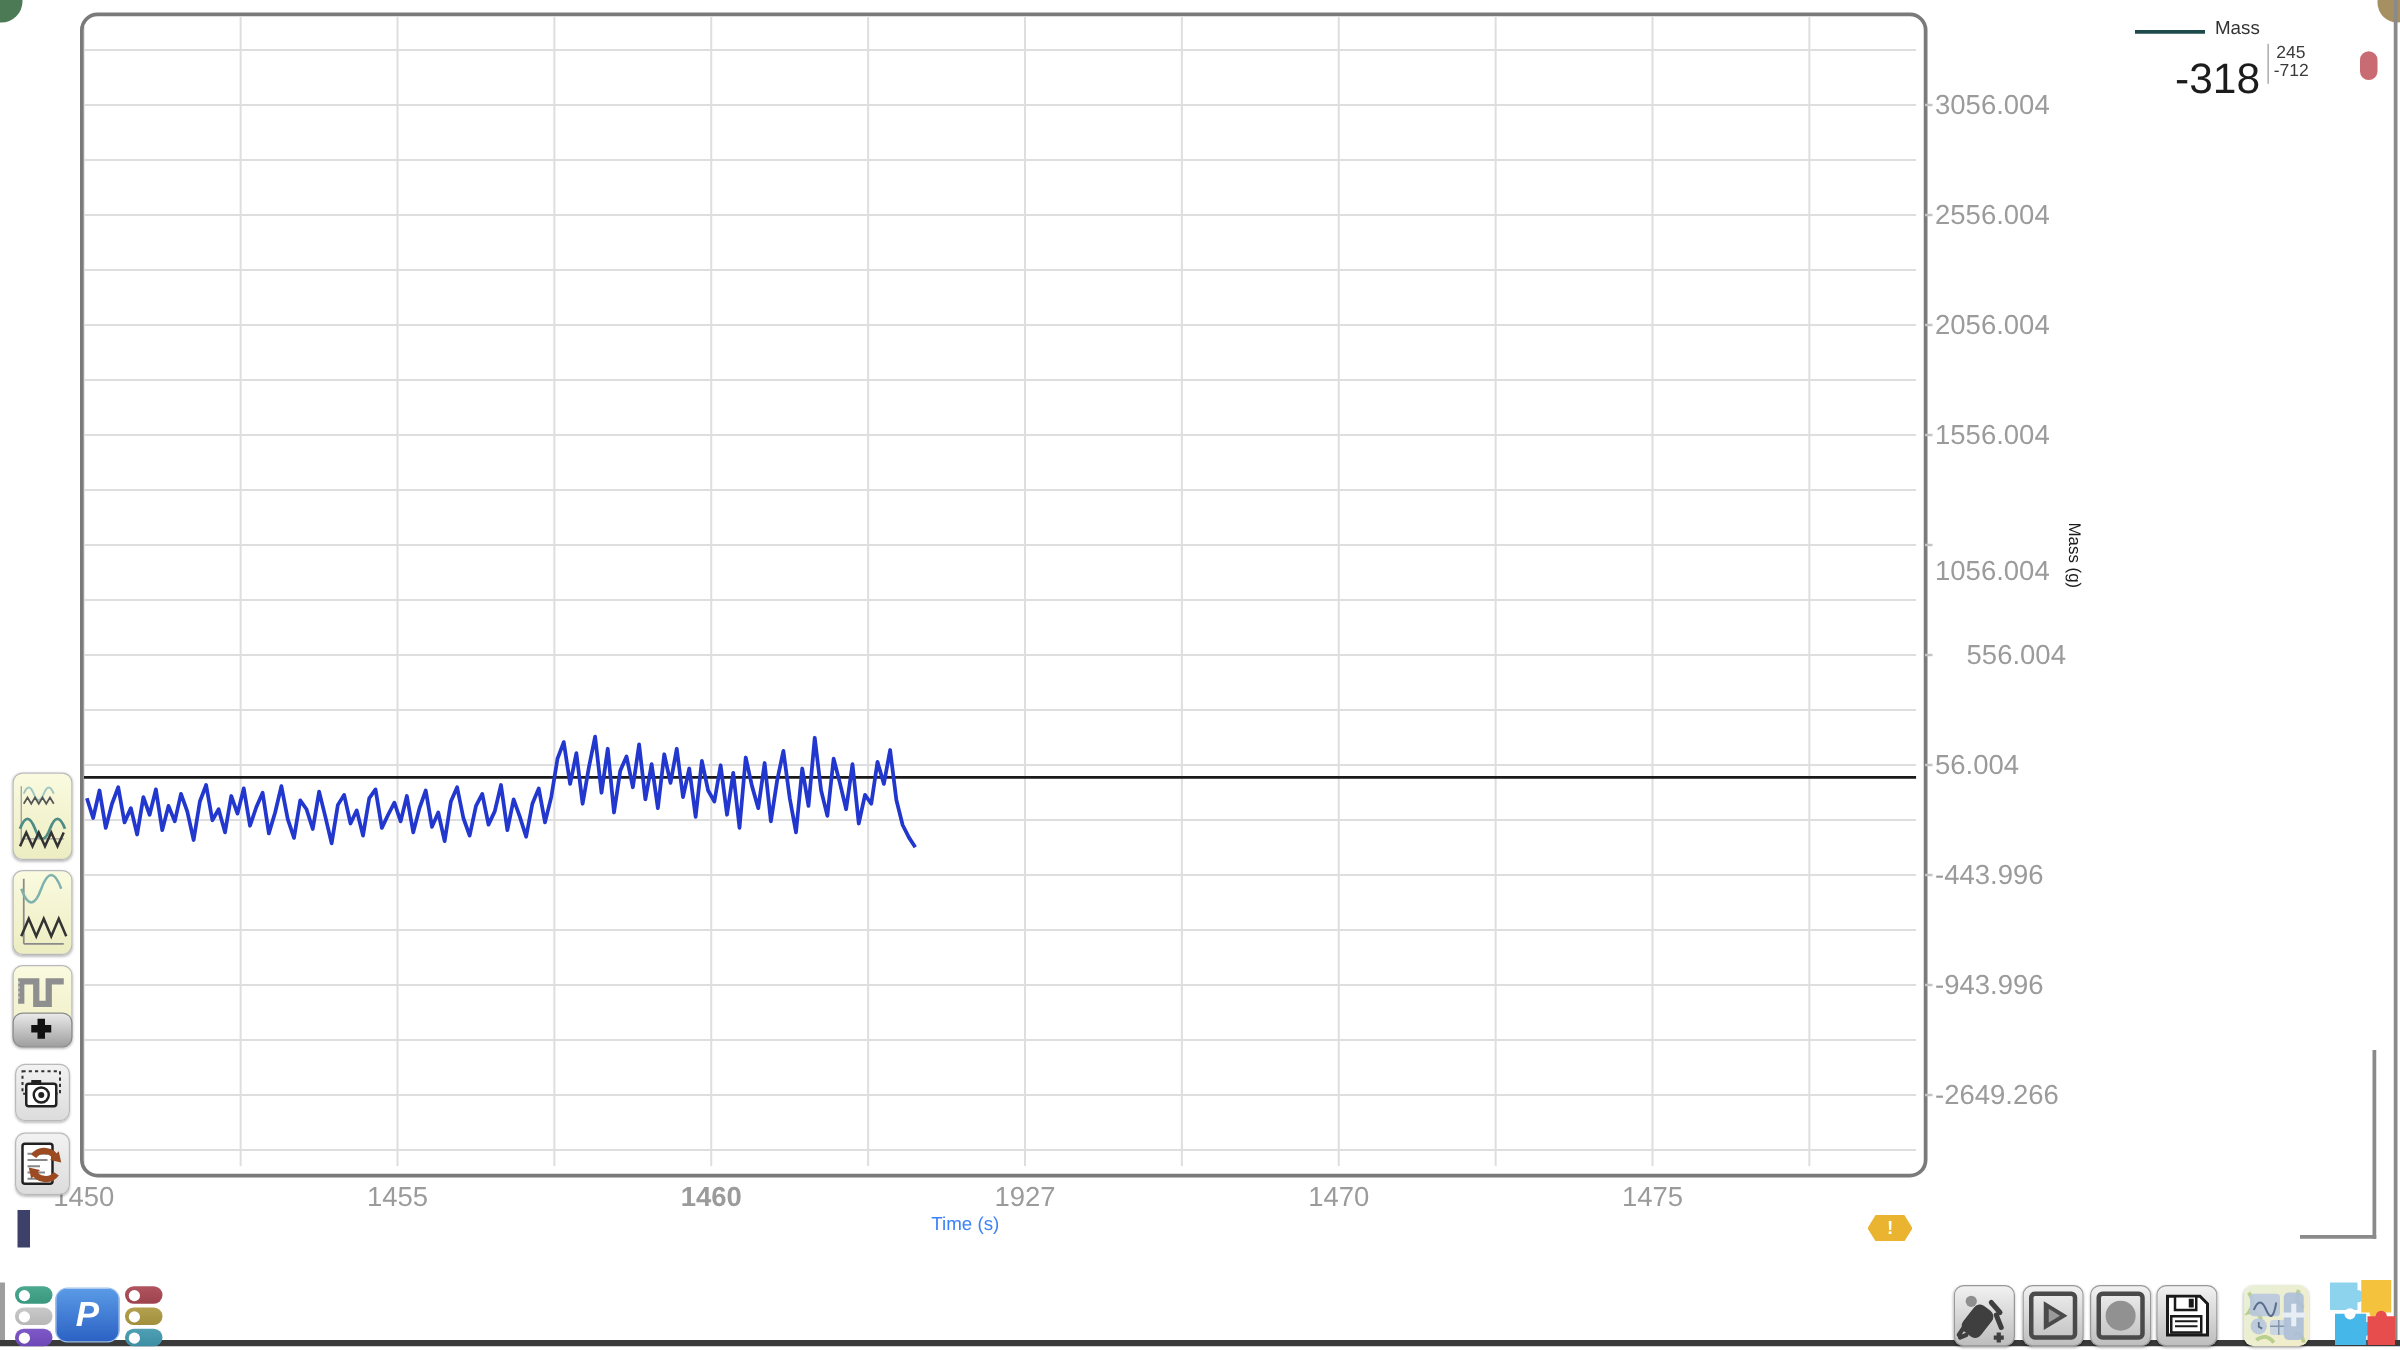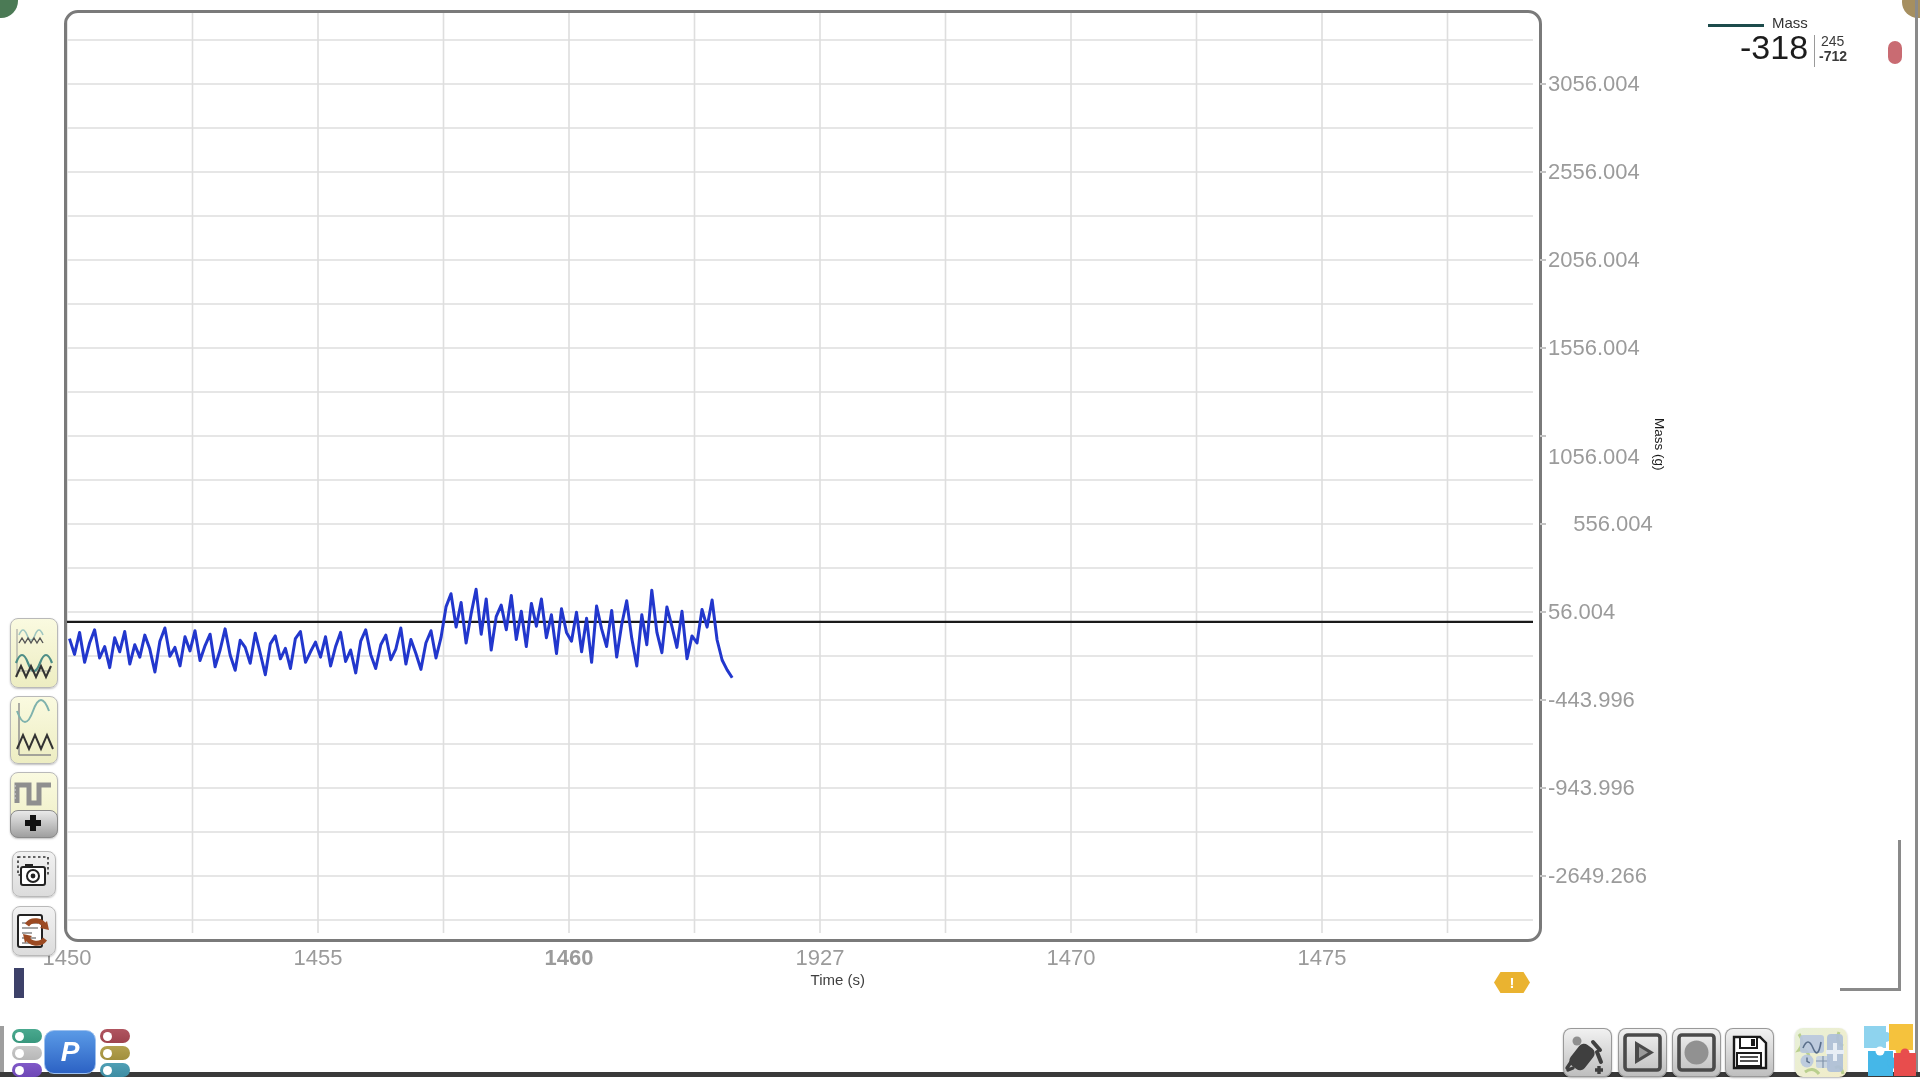--- a/index.html
+++ b/index.html
@@ -13,31 +13,31 @@
 
   
   #chart-panel{left:64px;top:10px;width:1472px;height:926px;border:3px solid #7a7a7a;
                border-radius:14px;background:#fff;overflow:hidden;}
   #chart-svg{position:absolute;left:0;top:0;}
 
   
   .ytick{position:absolute;left:1548px;width:130px;height:26px;font-size:22px;color:#9b9b9b;text-align:left;}
   .ytickdash{position:absolute;left:1540px;width:6px;height:2px;background:#c4c4c4;}
   .xtick{position:absolute;top:945px;width:120px;font-size:22px;color:#9b9b9b;text-align:center;}
-  #x-axis-title{left:745px;top:971px;width:120px;text-align:right;font-size:15px;color:#404040;}
+  #x-axis-title{left:745px;top:971px;width:120px;text-align:left;font-size:15px;color:#3b82f6;}
   #y-axis-title{left:1652px;top:418px;font-size:13.5px;color:#1c1c1c;writing-mode:vertical-rl;}
 
   
   #legend{left:1700px;top:8px;width:210px;height:62px;}
   #legend-line{position:absolute;left:8px;top:16px;width:56px;height:3px;}
   #legend-title{position:absolute;left:72px;top:6px;font-size:15px;color:#333;}
-  #legend-current{position:absolute;left:40px;top:20px;width:68px;font-size:34px;color:#1c1c1c;text-align:right;}
+  #legend-current{position:absolute;left:40px;top:36px;width:68px;font-size:34px;color:#1c1c1c;text-align:right;}
   #legend-divider{position:absolute;left:114px;top:27px;width:1px;height:32px;background:#9a9a9a;}
   #legend-max{position:absolute;left:121px;top:25px;font-size:14px;color:#3a3a3a;}
-  #legend-min{position:absolute;left:119px;top:40px;font-size:14px;color:#3a3a3a;font-weight:bold;}
+  #legend-min{position:absolute;left:119px;top:40px;font-size:14px;color:#3a3a3a;}
   #legend-indicator{position:absolute;left:188px;top:33px;width:14px;height:23px;border-radius:7px;}
 
   
   .ltb{left:10px;width:46px;border:1px solid #b9b9b9;border-radius:8px;
        background:linear-gradient(#fafae0,#ededc2);box-shadow:0 1px 2px rgba(0,0,0,.25);cursor:pointer;}
   .ltb.gray{background:linear-gradient(#f2f2f2,#dcdcdc);}
   #ltb-3{background:linear-gradient(#fafae0,#ededc2);}
   #ltb-3 .plusbar{position:absolute;left:-1px;bottom:-1px;width:46px;height:26px;border:1px solid #8a8a8a;
        border-radius:8px;background:linear-gradient(#e9e9e9,#9f9f9f);}
   svg{display:block;}

